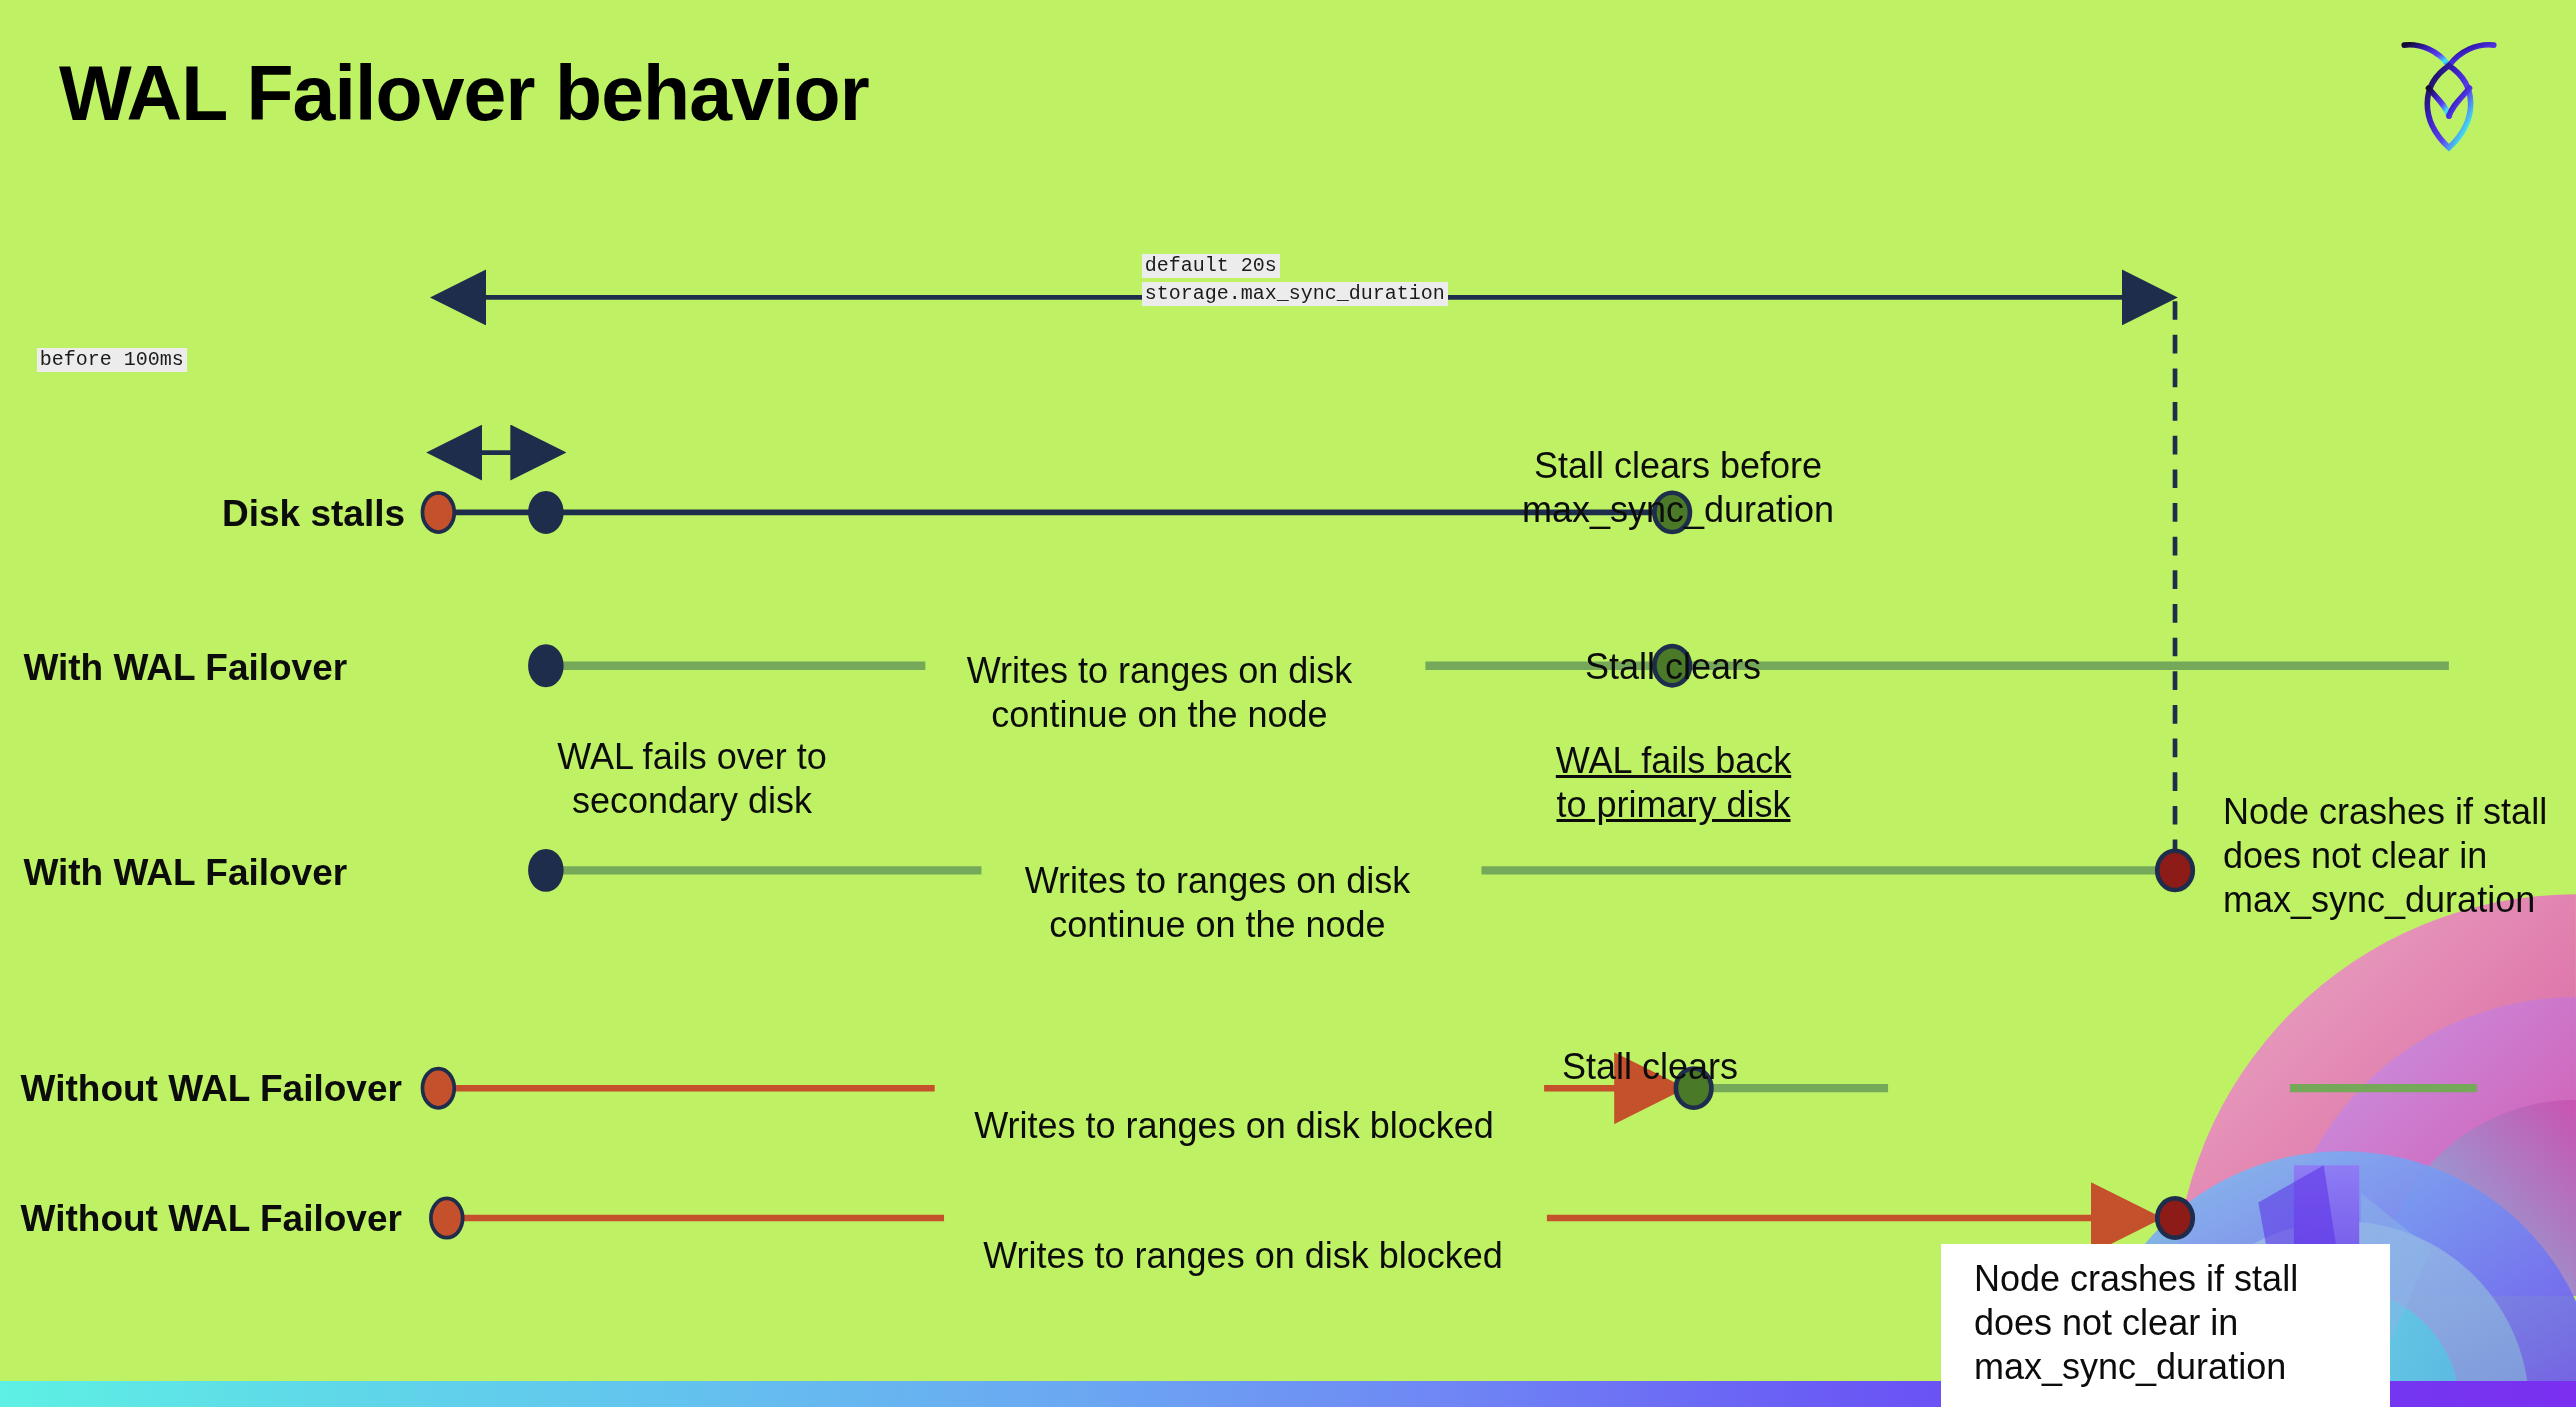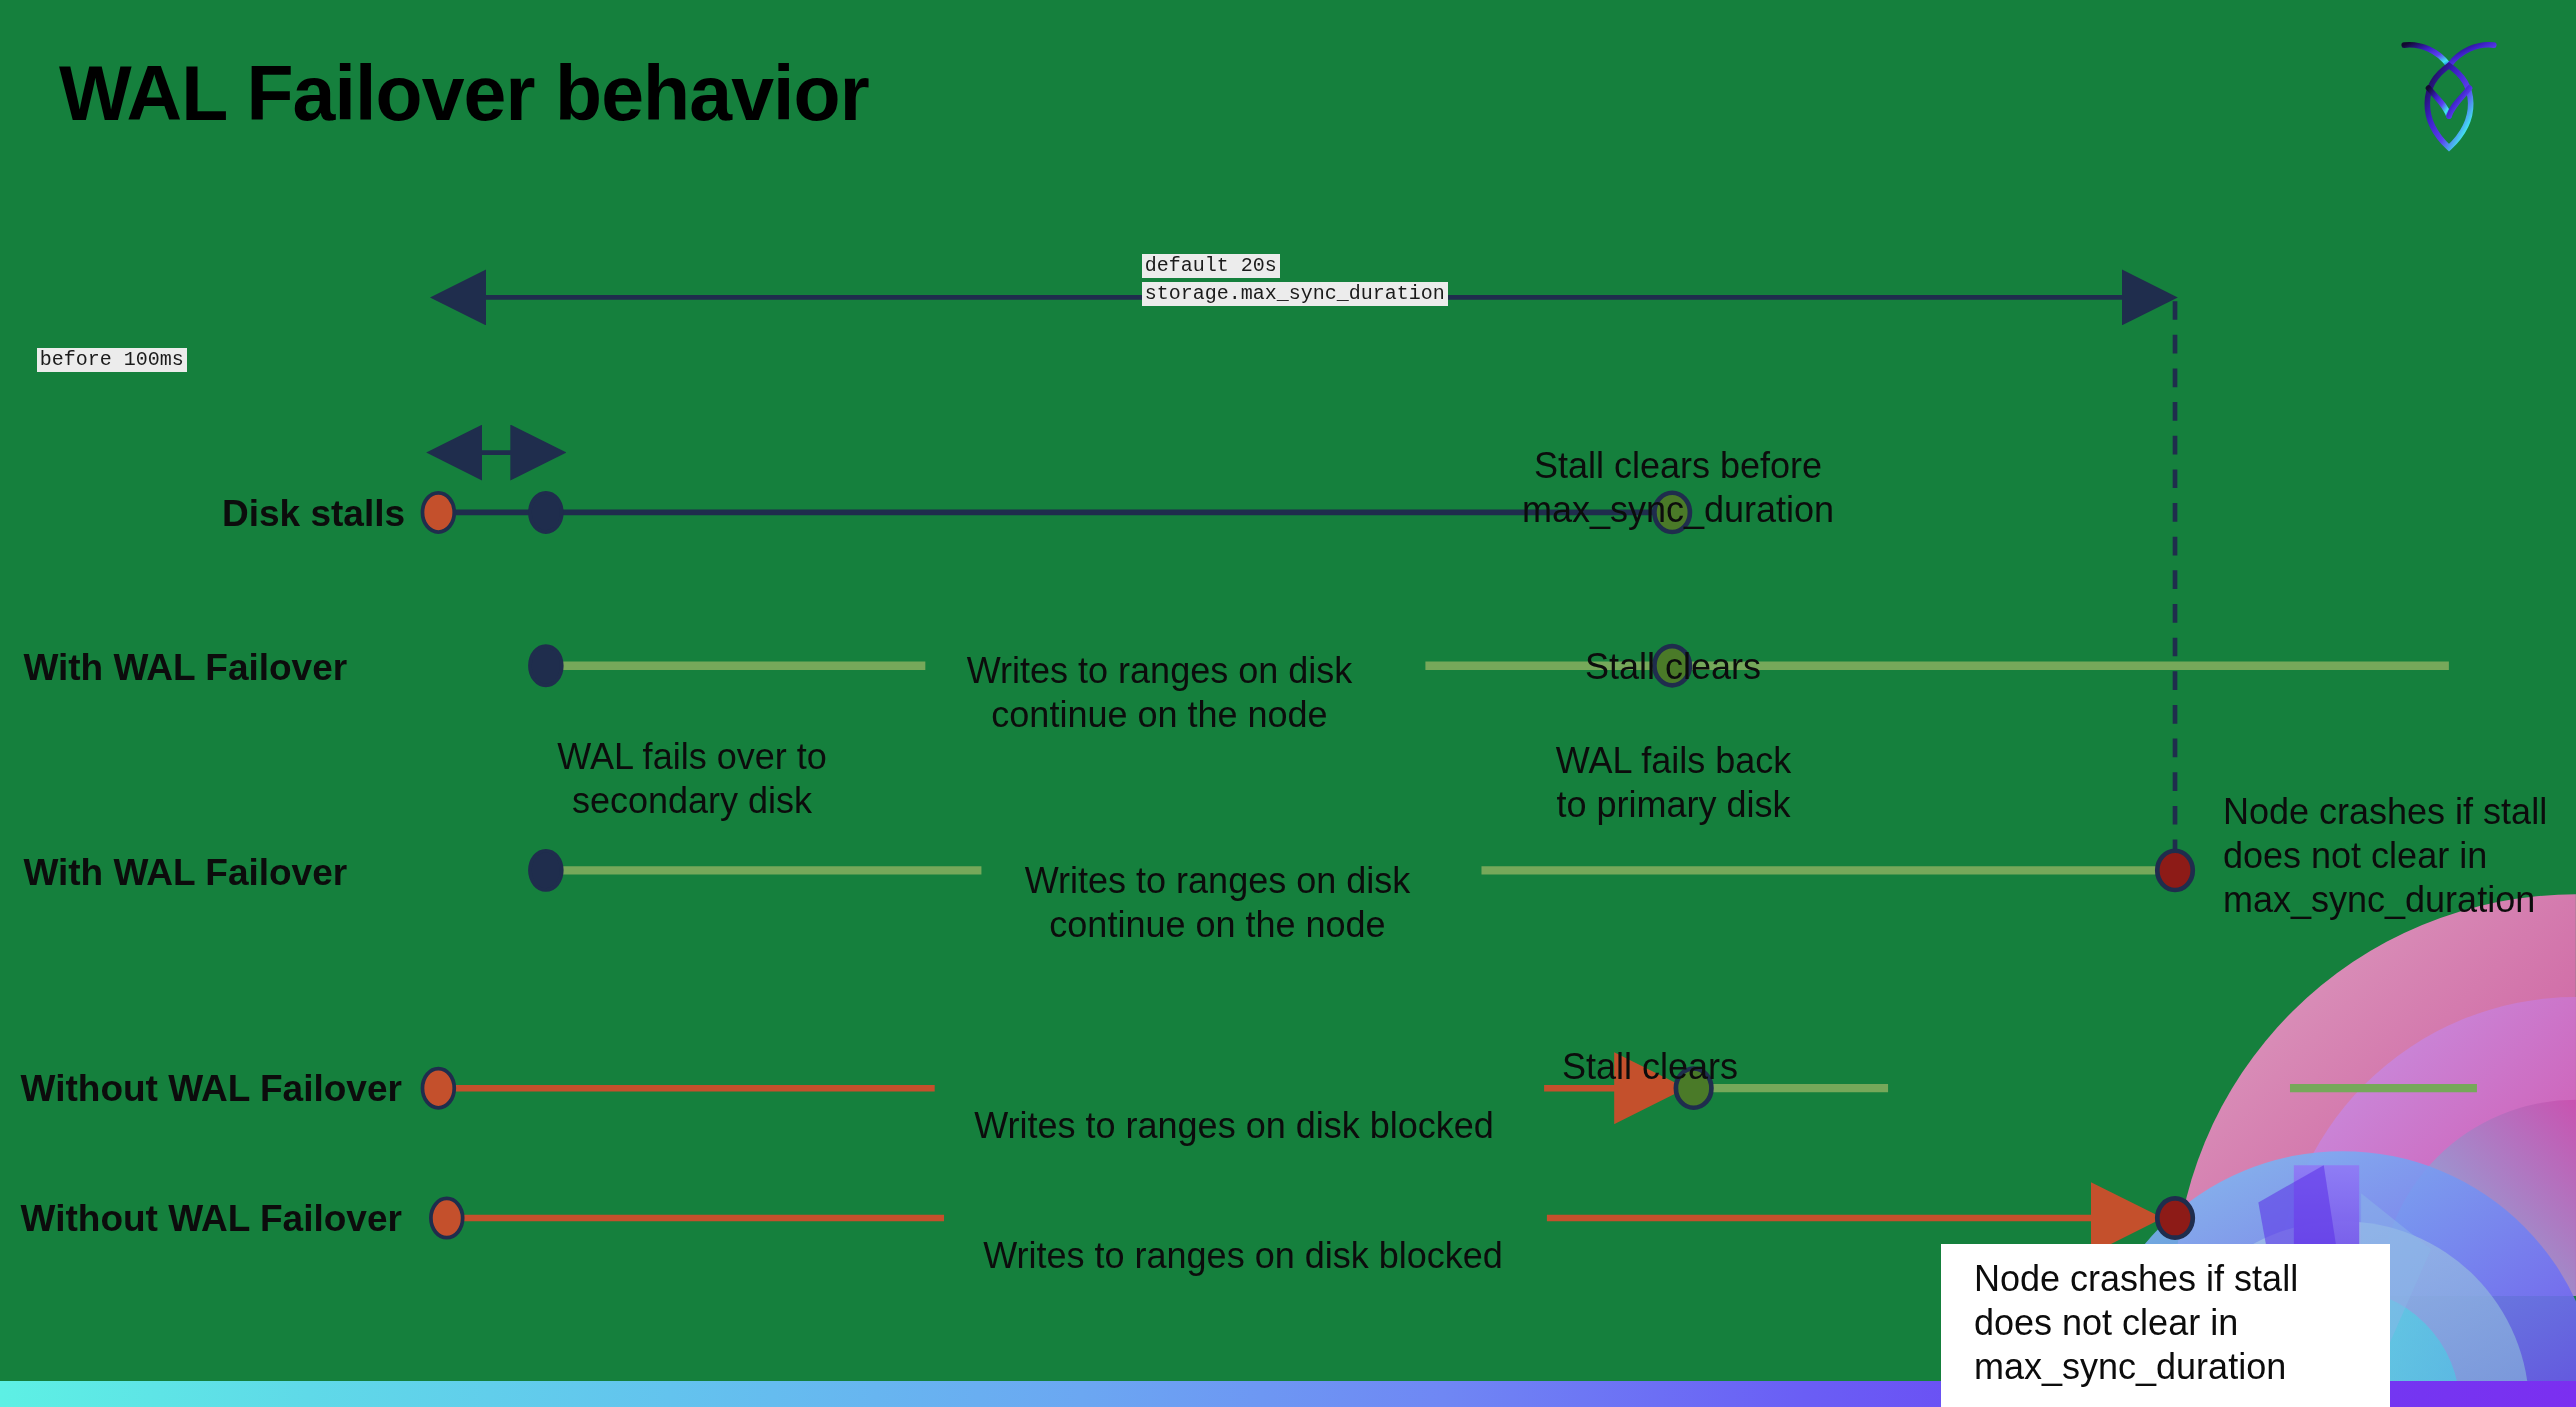--- a/index.html
+++ b/index.html
@@ -3,21 +3,21 @@
 <meta charset="utf-8">
 <style>
   html,body{margin:0;padding:0;}
   body{
     width:2576px;height:1408px;
     background:#ffffff;
     font-family:"Liberation Sans", sans-serif;
     overflow:hidden;
     position:relative;
   }
-  #slide{position:absolute;left:0;top:0;width:2576px;height:1408px;overflow:hidden;background:#15803d;}
+  #slide{position:absolute;left:0;top:0;width:2576px;height:1408px;overflow:hidden;background:#bef264;}
 
   
   .art{position:absolute;right:0;bottom:0;width:654px;height:523px;overflow:hidden;pointer-events:none;}
   .art svg{position:absolute;right:0;bottom:0;}
 
   
   .bottombar{
     position:absolute;left:0;bottom:0;width:2576px;height:27px;
     background:linear-gradient(90deg,#5df0e4 0%,#5fd9e8 12%,#63c3ee 26%,#6ba7f2 42%,#6f87f4 56%,#6a5ef5 70%,#6b3ff3 84%,#7b2ff0 100%);
   }
@@ -232,21 +232,21 @@
 max_sync_duration</div>
 
   <div class="ann center" style="left:935px;top:613px;width:449px;">Writes to ranges on disk
 continue on the node</div>
 
   <div class="ann center" style="left:1533px;top:609px;width:280px;">Stall clears</div>
 
   <div class="ann center" style="left:477px;top:699px;width:430px;">WAL fails over to
 secondary disk</div>
 
-  <div class="ann center" style="left:1496px;top:703px;width:355px;">WAL fails  back
+  <div class="ann center" style="left:1496px;top:703px;width:355px;text-decoration:underline;">WAL fails  back
 to primary disk</div>
 
   <div class="ann center" style="left:993px;top:823px;width:449px;">Writes to ranges on disk
 continue on the node</div>
 
   <div class="ann left" style="left:2223px;top:790px;width:355px;">Node crashes if stall
 does not clear in
 max_sync_duration</div>
 
   <div class="ann center" style="left:935px;top:1068px;width:598px;">Writes to ranges on disk  blocked</div>

